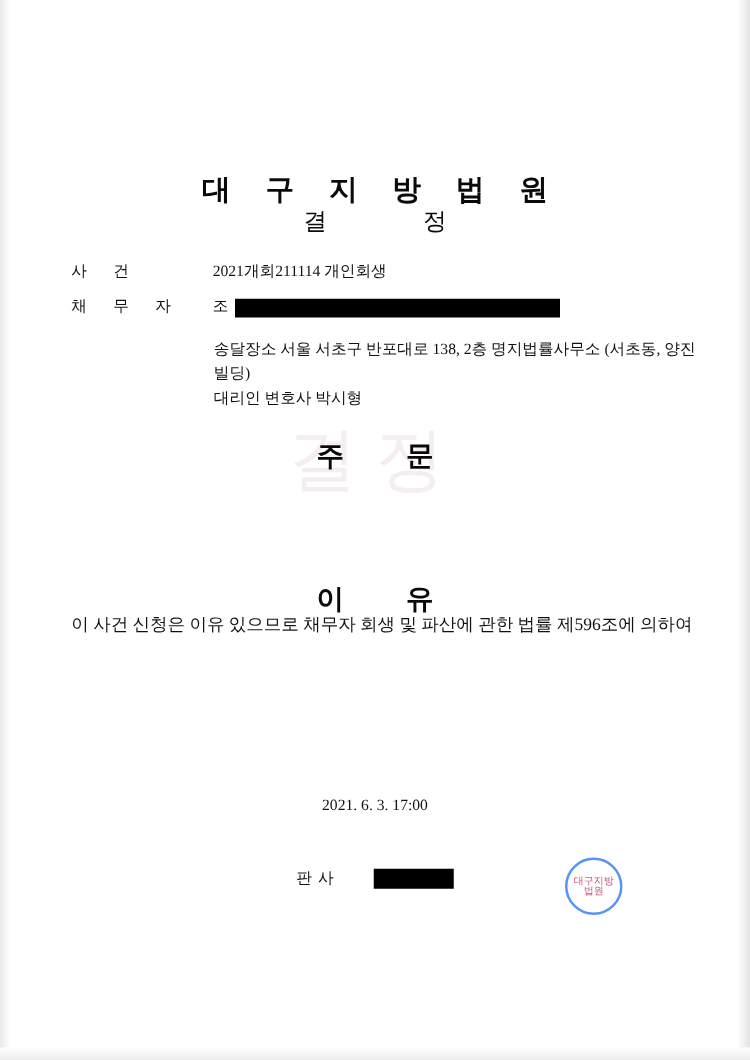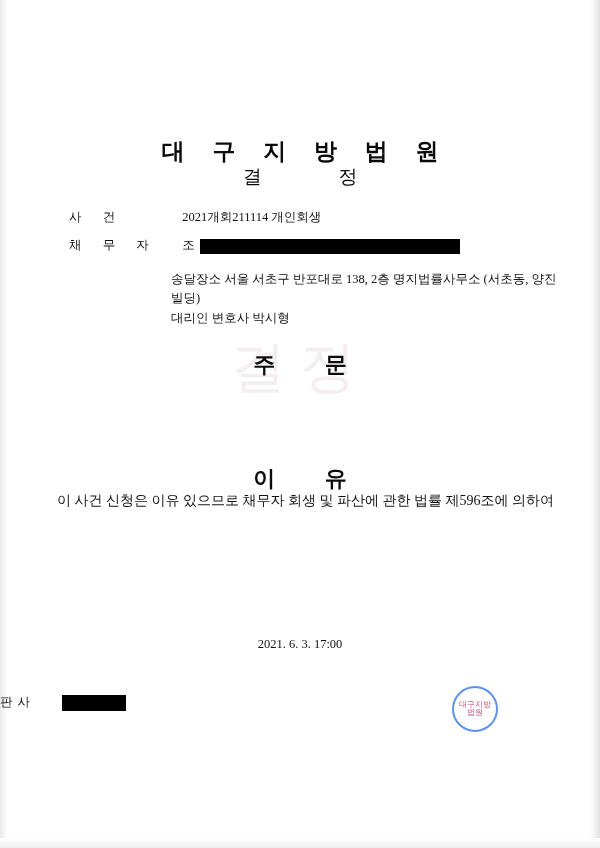--- a/index.html
+++ b/index.html
@@ -86,21 +86,20 @@
   .field-row {
     position: absolute;
     left: 57px;
     font-size: 12.5px;
     color: #111;
   }
   .field-label {
     display: inline-block;
     width: 110px;
     letter-spacing: 9px;
-    margin-left: 12px;
   }
   .field-value {
     display: inline-block;
   }
 
   .row-case { top: 209px; }
   .row-debtor { top: 237px; }
 
   .redact {
     display: inline-block;
@@ -166,20 +165,21 @@
     text-align: center;
     font-size: 12.5px;
     color: #111;
   }
 
   .judge-row {
     position: absolute;
     left: 0;
     top: 694px;
     width: 600px;
+    text-align: center;
     font-size: 12.5px;
     color: #111;
   }
   .judge-label {
     letter-spacing: 5px;
     margin-right: 18px;
   }
   .redact-judge {
     width: 64px;
     height: 16px;

